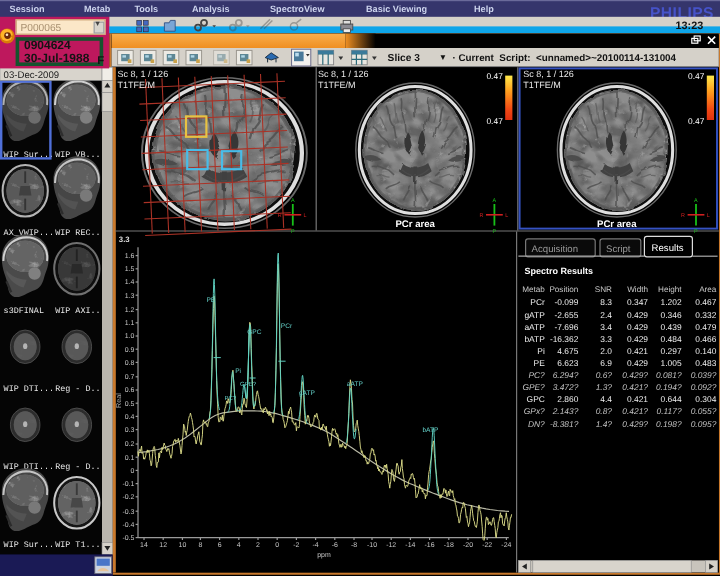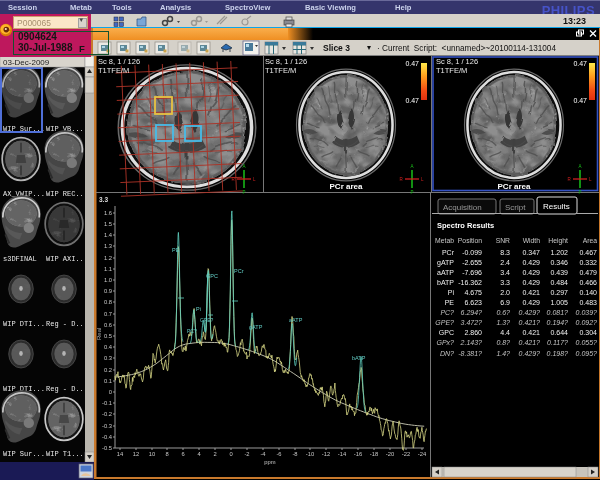--- a/index.html
+++ b/index.html
@@ -116,21 +116,21 @@
 <span style="position:absolute;left:8px;top:2px">Session</span>
     <span style="position:absolute;left:70px;top:2px">Metab</span>
     <span style="position:absolute;left:112px;top:2px">Tools</span>
     <span style="position:absolute;left:160px;top:2px">Analysis</span>
     <span style="position:absolute;left:225px;top:2px">SpectroView</span>
     <span style="position:absolute;left:305px;top:2px">Basic Viewing</span>
     <span style="position:absolute;left:395px;top:2px">Help</span>
 <span style="position:absolute;right:5px;top:2px;color:#4653c8;font-size:13px;letter-spacing:0.4px">PHILIPS</span>
 </div>
 
-<div class="abs" style="left:91px;top:14px;width:509px;height:14px;background:#d5d1c9;border-bottom:1px solid #0ea5e9">
+<div class="abs" style="left:91px;top:14px;width:509px;height:14px;background:#d5d1c9;border-bottom:6px solid #0ea5e9">
  <svg class="abs" style="left:0;top:0" width="509" height="14">
   <g transform="translate(23,3)">
         <rect width="4" height="4" fill="#4468c0" stroke="#223" stroke-width="0.5"></rect>
         <rect x="5.5" width="4" height="4" fill="#4468c0" stroke="#223" stroke-width="0.5"></rect>
         <rect y="5.5" width="4" height="4" fill="#4468c0" stroke="#223" stroke-width="0.5"></rect>
         <rect x="5.5" y="5.5" width="4" height="4" fill="#4468c0" stroke="#223" stroke-width="0.5"></rect>
       </g>
   <g transform="translate(46,3)">
         <path d="M0,2 L4,2 L5,0 L9,0 L9,9 L0,9 Z" fill="#7aa6d6" stroke="#2a4a80" stroke-width="0.7"></path>
       </g>
@@ -228,21 +228,21 @@
   <path d="M189,7 l4,0 l-2,3 z" fill="#333"></path>
   <g transform="translate(200,2)">
         <rect width="13" height="12" fill="#e8e6e0" stroke="#888" stroke-width="0.8"></rect>
         <path d="M0,3 L13,3 M4,3 L4,12 M8.5,3 L8.5,12 M0,7.5 L13,7.5" stroke="#2a6a7a" stroke-width="1"></path>
         <rect y="0" width="13" height="3" fill="#3a7a9a"></rect>
       </g>
   <path d="M217,7 l4,0 l-2,3 z" fill="#333"></path>
  </svg>
  <span class="abs" style="left:230px;top:3px;font-size:8.5px;font-weight:bold;color:#111">Slice 3</span>
  <span class="abs" style="left:274px;top:3px;font-size:8px;color:#111">▾</span>
- <span class="abs" style="left:284px;top:3.5px;font-size:8.2px;font-weight:normal;color:#111">· Current&nbsp; Script:&nbsp; &lt;unnamed&gt;~20100114-131004</span>
+ <span class="abs" style="left:284px;top:3.5px;font-size:8.2px;font-weight:bold;color:#111">· Current&nbsp; Script:&nbsp; &lt;unnamed&gt;~20100114-131004</span>
 </div>
 
 <svg class="abs" style="left:0;top:0" width="600" height="480">
  <rect x="0" y="56" width="91" height="406" fill="#050505"></rect>
  <use href="#sagA" transform="translate(21,94) scale(1.3)" opacity="0.85"></use>
     <use href="#sagA" transform="translate(64,94) scale(1.3)" opacity="1.0"></use>
     <text x="3" y="131" font-size="7" fill="#e8e8e8" font-family="Liberation Mono">WIP Sur...</text>
     <text x="46" y="131" font-size="7" fill="#e8e8e8" font-family="Liberation Mono">WIP VB...</text>
     <use href="#axiA" transform="translate(21,159) scale(1.3)" opacity="0.9"></use>
     <use href="#sagA" transform="translate(64,159) scale(1.3)" opacity="0.95"></use>
@@ -550,18 +550,18 @@
   <circle cx="6.3" cy="6.6" r="2.8" fill="#6b2808"></circle>
   <circle cx="5.8" cy="6" r="1.1" fill="#ffe8c0"></circle>
   <path d="M9,6.5 L12,6.5 L12,8 L9,8 Z" fill="#d87d08"></path>
  </svg>
  <div class="abs" style="left:13px;top:2px;width:75px;height:13px;background:#fbe7c8;border:1px solid #caa070">
   <span class="abs" style="left:3px;top:1px;font-size:8.5px;color:#a89070">P000065</span>
   <div class="abs" style="right:0.5px;top:0.5px;width:9px;height:10px;background:#d8d4cc;border:1px solid #a0a0a0">
         <span style="position:absolute;left:1px;top:-2.5px;font-size:7px;color:#444">▾</span>
       </div>
  </div>
- <div class="abs" style="left:13px;top:17px;width:96px;height:24px;border:1px solid #14532d">
+ <div class="abs" style="left:13px;top:17px;width:73px;height:24px;border:3px solid #14532d">
   <span class="abs" style="left:4px;top:-1px;font-size:10px;font-weight:bold;color:#141414">0904624</span>
   <span class="abs" style="left:4px;top:10px;font-size:10px;font-weight:bold;color:#141414">30-Jul-1988</span>
   <span class="abs" style="left:65px;top:11px;font-size:9.5px;font-weight:bold;color:#141414">F</span>
  </div>
 </div>
 
 </body></html>

